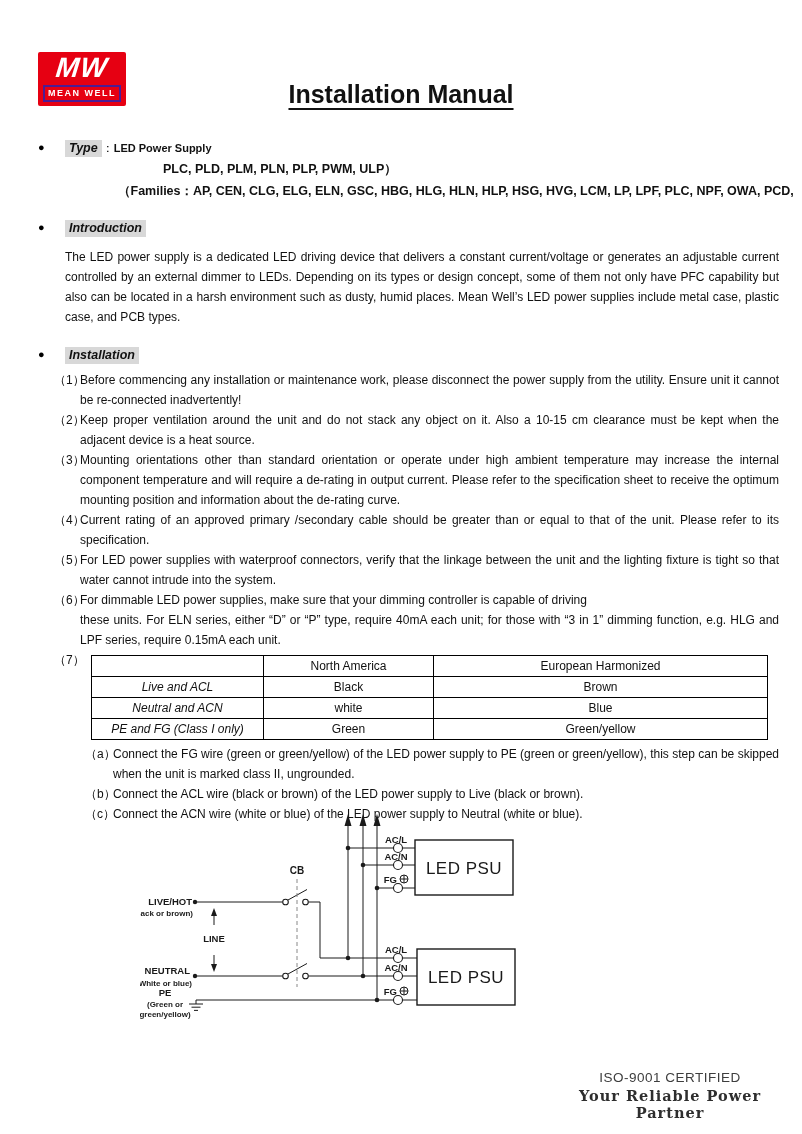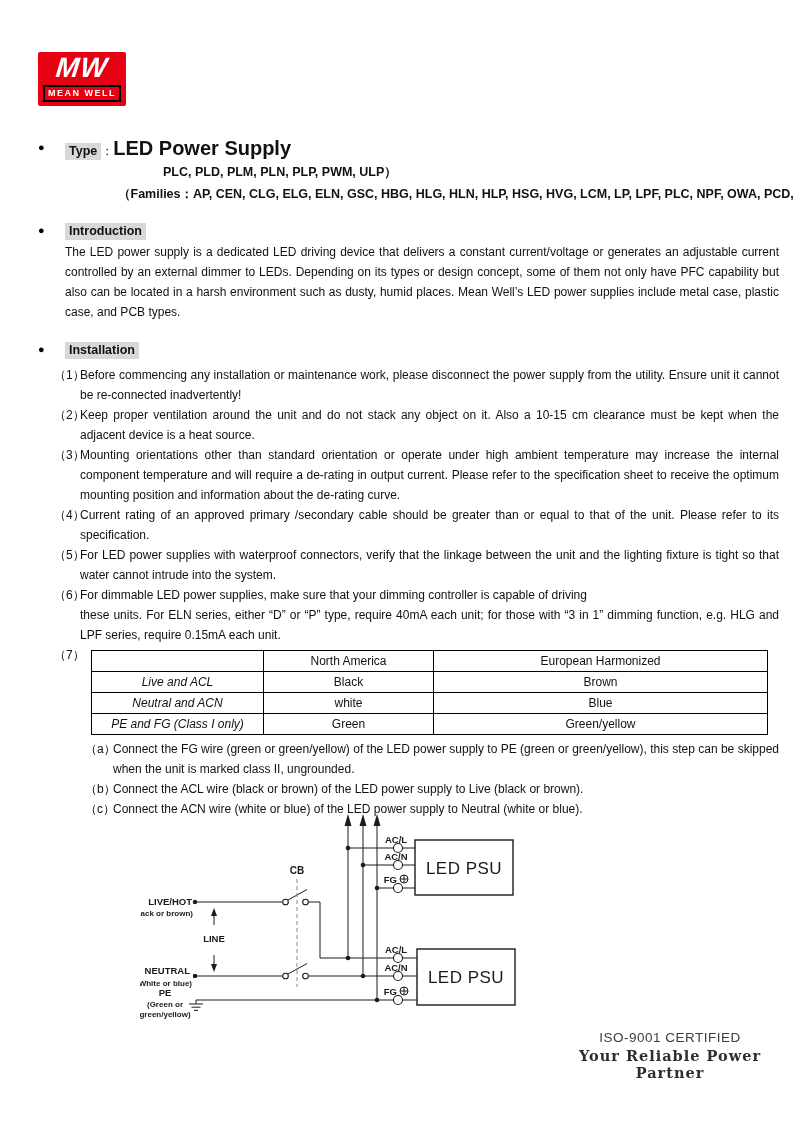--- a/index.html
+++ b/index.html
@@ -13,79 +13,80 @@
   .logo {
     position:absolute; left:38px; top:52px; width:88px; height:54px;
     background:#e60012; border-radius:2px; padding:2px 5px 4px 5px;
     display:flex; flex-direction:column; align-items:center; justify-content:space-between;
   }
   .logo-mw {
     color:#fff; font-weight:bold; font-style:italic; font-size:28px; line-height:28px;
     letter-spacing:1px; transform:skewX(-6deg);
   }
   .logo-name {
-    width:78px; border:2px solid #000000; color:#fff; text-align:center;
+    width:78px; border:2px solid #4c1d95; color:#fff; text-align:center;
     font-size:9px; font-weight:bold; letter-spacing:1.5px; line-height:13px;
   }
   
   .doc-title {
     position:absolute; left:0; top:80px; width:100%; text-align:center;
     font-size:25px; font-weight:bold;
     text-decoration:underline; text-decoration-thickness:2px; text-underline-offset:5px;
   }
   
   .content { position:absolute; left:65px; top:132px; width:714px; font-size:12px; line-height:20px; }
   .hrow { position:relative; margin-top:6px; }
   .bullet { position:absolute; left:-27px; top:-1px; font-size:11px; color:#000; }
   .hl {
     display:inline-block; background:#d8d8d8; font-weight:bold; font-size:12.5px;
-    padding:0 4px; line-height:17px;
-  }
-  .type-value { font-weight:bold; font-size:20px; }
+    padding:0 4px; line-height:17px;font-style:italic;
+  }
+  .type-value { font-weight:bold; font-size:11px; }
   .fam { font-weight:bold; font-size:12.5px; white-space:nowrap; line-height:22px; }
   .fam.l1 { margin-left:53px; }
   .fam.l2 { margin-left:98px; }
   .section-gap { margin-top:16px; }
-  .body-par { margin-top:1px; text-align:justify; line-height:20px; }
+  .body-par { margin-top:9px; text-align:justify; line-height:20px; }
   
   .items { margin-top:5px; }
   .num-item { position:relative; padding-left:15px; text-align:justify; white-space:pre-line; }
   .num-item .num { position:absolute; left:-11px; top:0; white-space:nowrap; }
   
   table.wiring { border-collapse:collapse; margin:5px 0 4px 26px; table-layout:fixed; }
   table.wiring td {
     border:1.2px solid #000; height:21px; text-align:center; vertical-align:middle;
     font-size:12px; padding:0 4px;
   }
   td.c0 { width:172px;font-style:italic; } td.c1 { width:170px; } td.c2 { width:334px; }
   
   .sub-items { margin-left:20px; margin-top:2px; }
   .sub-item { position:relative; padding-left:28px; text-align:justify; }
   .sub-item .num { position:absolute; left:0; top:0; white-space:nowrap; }
   
   .diagram { position:absolute; left:140px; top:813px; width:400px; height:217px;text-align:center; }
   .diagram svg text { font-family:"Liberation Sans", sans-serif; fill:#1a1a1a; }
   
   .footer { position:absolute; left:545px; top:1030px; width:250px; text-align:center; }
-  .footer-iso { font-size:13.5px; color:#3d3d3d; letter-spacing:0.5px; }
+  .footer-iso { font-size:13.5px; color:#3d3d3d; letter-spacing:0.5px;margin-top:40px; }
   .footer-slogan {
     margin-top:2px; font-family:"DejaVu Serif", serif; font-weight:bold;
     font-size:14.5px; letter-spacing:1px; color:#2e2e2e;
   }
 </style>
 </head>
 <body>
 
 <div class="page">
 
   <div class="logo">
     <span class="logo-mw">MW</span>
     <span class="logo-name">MEAN WELL</span>
   </div>
 
+  <div class="doc-title">Installation Manual</div>
 
   <div class="content">
 
     <div class="hrow">
       <span class="bullet">●</span>
       <span class="hl">Type</span><span>：</span><span class="type-value">LED Power Supply</span>
     </div>
     <div class="fam l2">PLC, PLD, PLM, PLN, PLP, PWM, ULP）</div>
     <div class="fam l1">（Families：AP, CEN, CLG, ELG, ELN, GSC, HBG, HLG, HLN, HLP, HSG, HVG, LCM, LP, LPF, PLC, NPF, OWA, PCD,</div>
 

